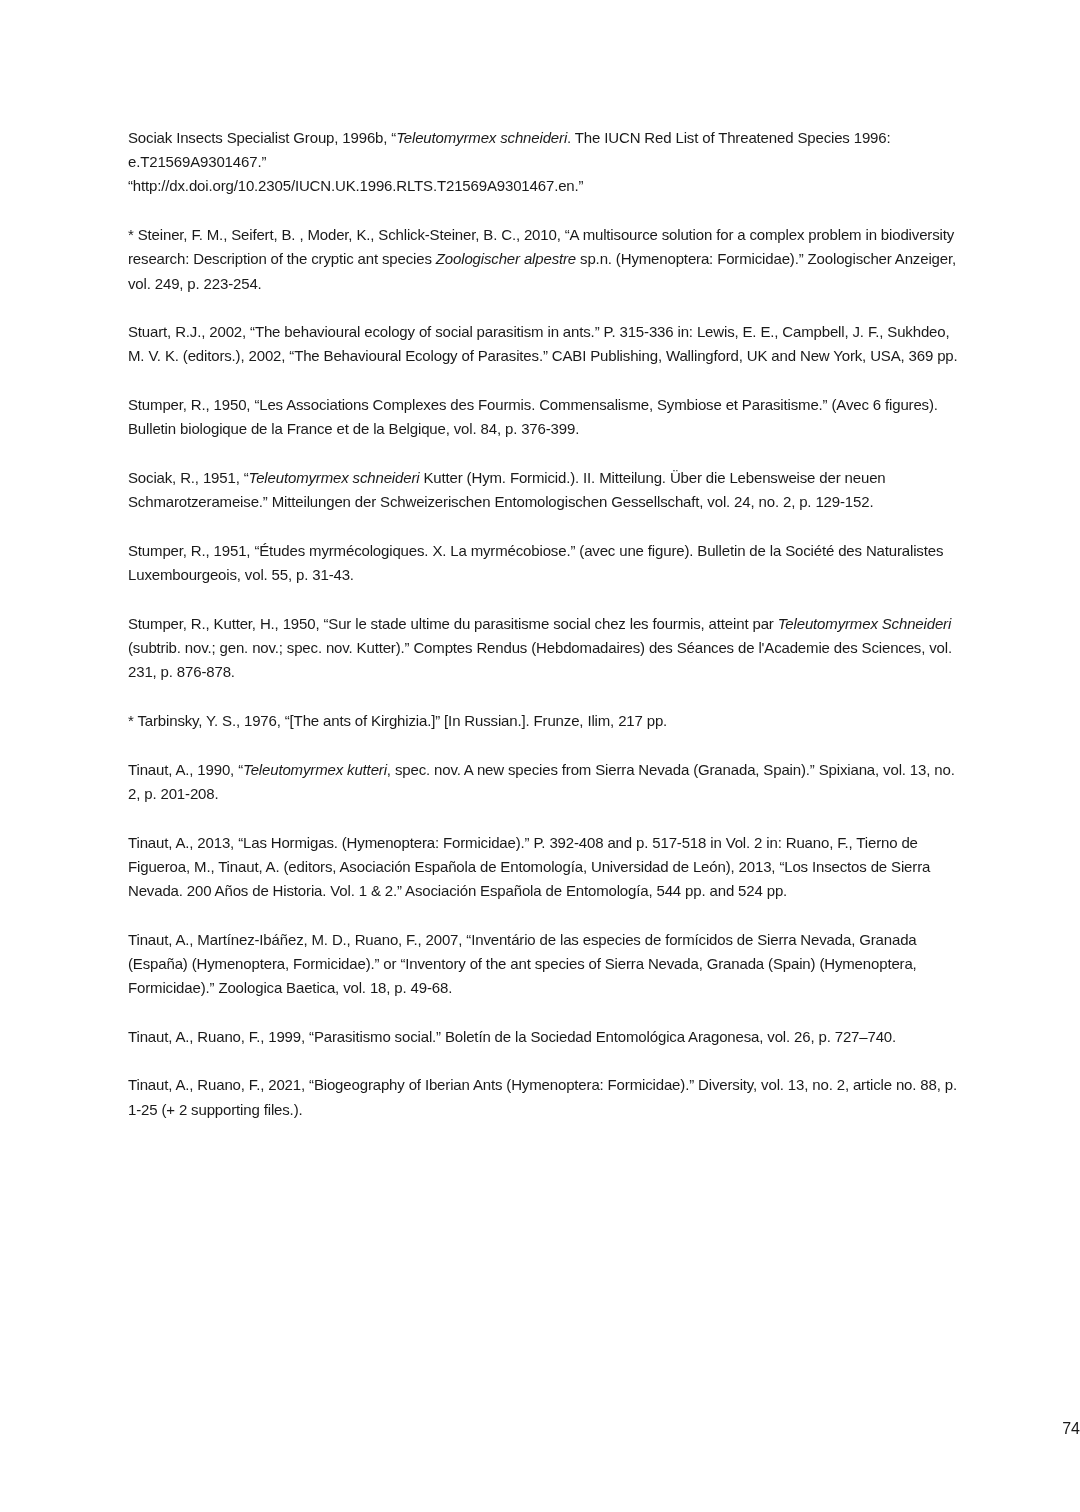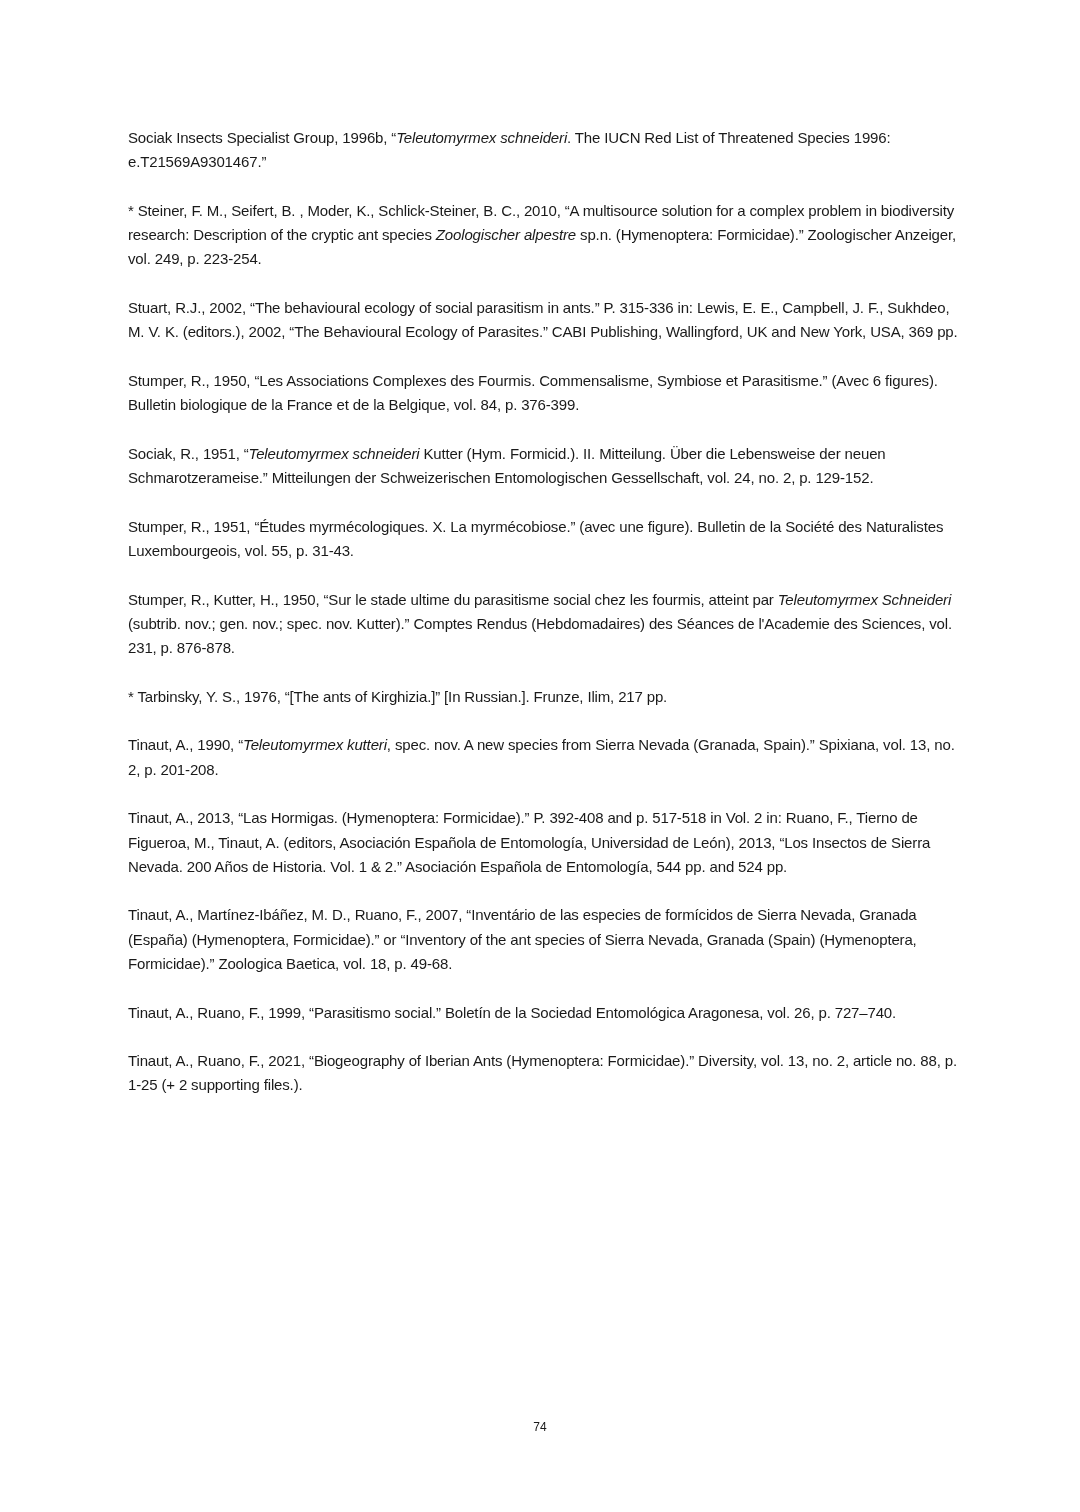--- a/index.html
+++ b/index.html
@@ -7,29 +7,29 @@
   .page {
     position: absolute; left: 128px; top: 126px; width: 830px;
     font-family: "Liberation Sans", sans-serif;
     font-size: 15px; line-height: 24.2px; color: #1a1a1a;
     letter-spacing: -0.15px;
   }
   .ref { margin: 0 0 24.5px 0; }
   .ref em { font-style: italic; }
   .page-number {
     position: absolute; left: 0; width: 1080px; top: 1420px;
-    text-align: center; font-family: "Liberation Sans", sans-serif;
-    font-size: 12px; color: #1a1a1a;
+    text-align: right; font-family: "Liberation Sans", sans-serif;
+    font-size: 16px; color: #1a1a1a;
   }
 </style>
 </head>
 <body>
 
 <div class="page" id="refs">
-    <p class="ref"><span>Sociak Insects Specialist Group, 1996b, “</span><em>Teleutomyrmex schneideri</em><span>. The IUCN Red List of Threatened Species 1996: e.T21569A9301467.”</span><br></p>
+    <p class="ref"><span>Sociak Insects Specialist Group, 1996b, “</span><em>Teleutomyrmex schneideri</em><span>. The IUCN Red List of Threatened Species 1996: e.T21569A9301467.”</span><br><span>“http://dx.doi.org/10.2305/IUCN.UK.1996.RLTS.T21569A9301467.en.”</span></p>
     <p class="ref"><span>* Steiner, F. M., Seifert, B. , Moder, K., Schlick-Steiner, B. C., 2010, “A multisource solution for a complex problem in biodiversity research: Description of the cryptic ant species </span><em>Zoologischer alpestre</em><span> sp.n. (Hymenoptera: Formicidae).” Zoologischer Anzeiger, vol. 249, p. 223-254.</span></p>
     <p class="ref"><span>Stuart, R.J., 2002, “The behavioural ecology of social parasitism in ants.” P. 315-336 in: Lewis, E. E., Campbell, J. F., Sukhdeo, M. V. K. (editors.), 2002, “The Behavioural Ecology of Parasites.” CABI Publishing, Wallingford, UK and New York, USA, 369 pp.</span></p>
     <p class="ref"><span>Stumper, R., 1950, “Les Associations Complexes des Fourmis. Commensalisme, Symbiose et Parasitisme.” (Avec 6 figures). Bulletin biologique de la France et de la Belgique, vol. 84, p. 376-399.</span></p>
     <p class="ref"><span>Sociak, R., 1951, “</span><em>Teleutomyrmex schneideri</em><span> Kutter (Hym. Formicid.). II. Mitteilung. Über die Lebensweise der neuen Schmarotzerameise.” Mitteilungen der Schweizerischen Entomologischen Gessellschaft, vol. 24, no. 2, p. 129-152.</span></p>
     <p class="ref"><span>Stumper, R., 1951, “Études myrmécologiques. X. La myrmécobiose.” (avec une figure). Bulletin de la Société des Naturalistes Luxembourgeois, vol. 55, p. 31-43.</span></p>
     <p class="ref"><span>Stumper, R., Kutter, H., 1950, “Sur le stade ultime du parasitisme social chez les fourmis, atteint par </span><em>Teleutomyrmex Schneideri</em><span> (subtrib. nov.; gen. nov.; spec. nov. Kutter).” Comptes Rendus (Hebdomadaires) des Séances de l'Academie des Sciences, vol. 231, p. 876-878.</span></p>
     <p class="ref"><span>* Tarbinsky, Y. S., 1976, “[The ants of Kirghizia.]” [In Russian.]. Frunze, Ilim, 217 pp.</span></p>
     <p class="ref"><span>Tinaut, A., 1990, “</span><em>Teleutomyrmex kutteri</em><span>, spec. nov. A new species from Sierra Nevada (Granada, Spain).” Spixiana, vol. 13, no. 2, p. 201-208.</span></p>
     <p class="ref"><span>Tinaut, A., 2013, “Las Hormigas. (Hymenoptera: Formicidae).” P. 392-408 and p. 517-518 in Vol. 2 in: Ruano, F., Tierno de Figueroa, M., Tinaut, A. (editors, Asociación Española de Entomología, Universidad de León), 2013, “Los Insectos de Sierra Nevada. 200 Años de Historia. Vol. 1 &amp; 2.” Asociación Española de Entomología, 544 pp. and 524 pp.</span></p>
     <p class="ref"><span>Tinaut, A., Martínez-Ibáñez, M. D., Ruano, F., 2007, “Inventário de las especies de formícidos de Sierra Nevada, Granada (España) (Hymenoptera, Formicidae).” or “Inventory of the ant species of Sierra Nevada, Granada (Spain) (Hymenoptera, Formicidae).” Zoologica Baetica, vol. 18, p. 49-68.</span></p>

